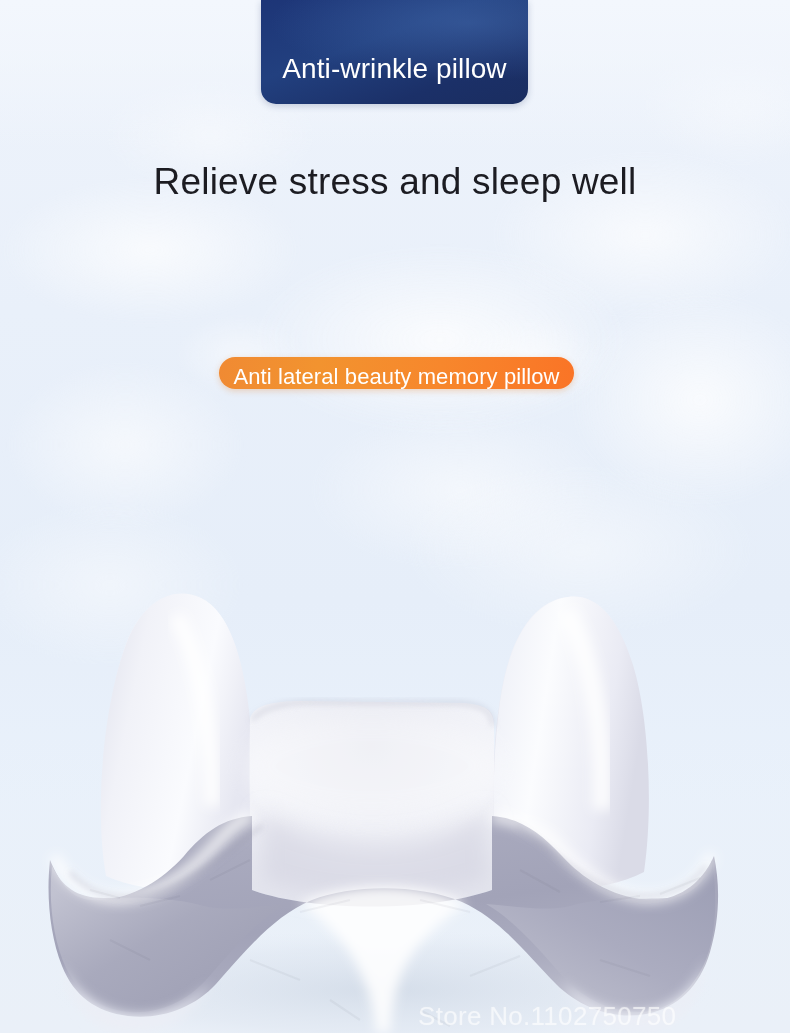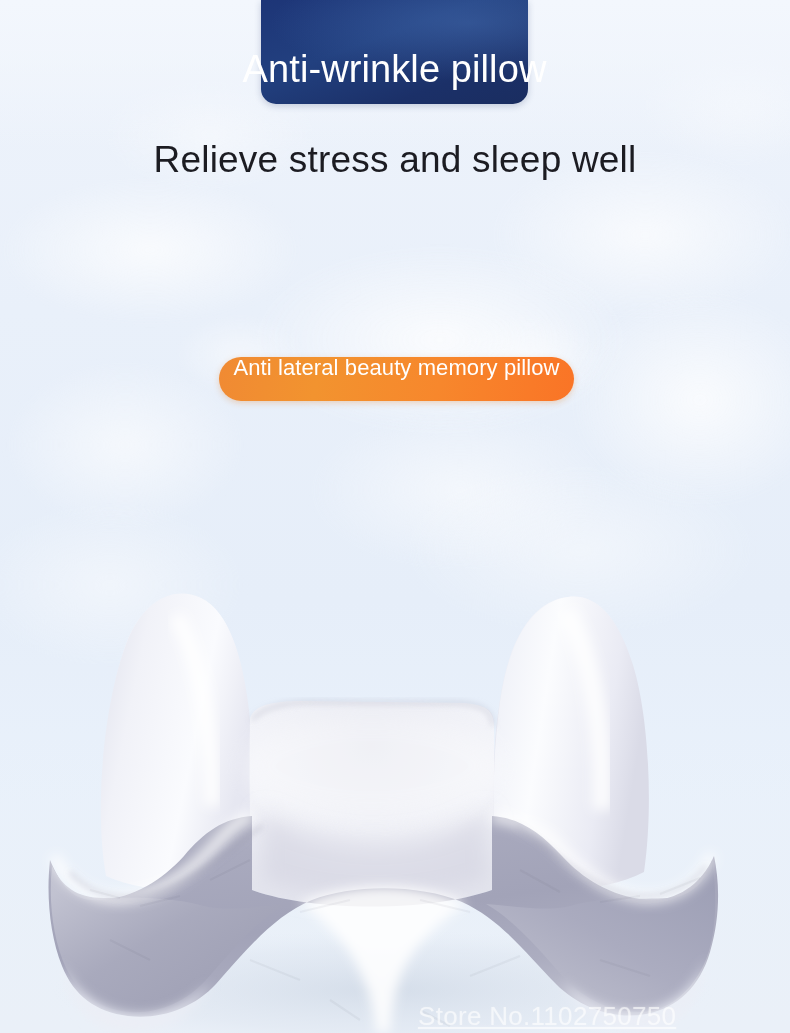--- a/index.html
+++ b/index.html
@@ -51,48 +51,48 @@
     left:261px; top:0; width:267px; height:104px;
     border-radius:0 0 15px 15px;
     background:
       radial-gradient(120% 90% at 78% 22%, rgba(66,104,170,.55), rgba(66,104,170,0) 62%),
       linear-gradient(160deg,#1d3577 0%,#22407f 40%,#1b3068 75%,#1a2d60 100%);
     box-shadow:0 2px 7px rgba(30,50,100,.22);
     display:flex; align-items:center; justify-content:center;
   }
   .banner-text {
     color:#ffffff;
-    font-size:38px;
+    font-size:28px;
     letter-spacing:.1px;
     white-space:nowrap;
     line-height:1;
     padding-bottom:2px;
     margin-top:36px;
   }
 
   
   .headline {
     position:absolute;
-    left:0; right:0; top:130px;
+    left:0; right:0; top:152px;
     text-align:center;
     color:#1c1c22;
     font-size:37px;
     line-height:59px;
     letter-spacing:.2px;
   }
   .headline-line { display:block; white-space:nowrap; }
 
   
   .pill {
     position:absolute;
-    left:219px; top:357px; width:355px; height:44px;
+    left:219px; top:357px; width:355px; height:32px;
     border-radius:26px;
     background:linear-gradient(100deg,#f08a33 0%,#f2932f 28%,#f7872c 62%,#fa7426 100%);
     box-shadow:0 2px 6px rgba(225,130,45,.30);
-    display:flex; align-items:flex-start; justify-content:center;
+    display:flex; align-items:flex-end; justify-content:center;
   }
   .pill-text {
     color:#ffffff;
     font-size:22px;
     white-space:nowrap;
     line-height:1;
     letter-spacing:.1px;
     padding-bottom:1px;
   }
 
@@ -103,21 +103,20 @@
   
   .watermark {
     position:absolute;
     left:418px; bottom:2px;
     font-size:26px;
     color:rgba(255,255,255,.58);
     text-shadow:0 0 2px rgba(255,255,255,.22);
     letter-spacing:.3px;
     white-space:nowrap;
     line-height:1.1;
-    text-decoration:underline;
   }
 </style>
 </head>
 <body>
 
 <div id="page">
 
   <div class="sky-layer">
     <div class="cloud c1"></div>
     <div class="cloud c2"></div>

